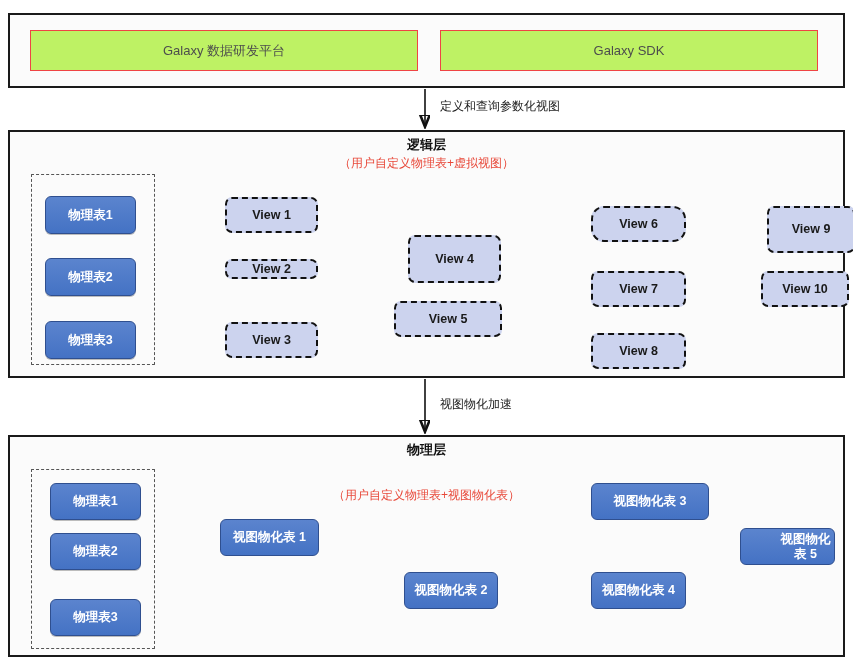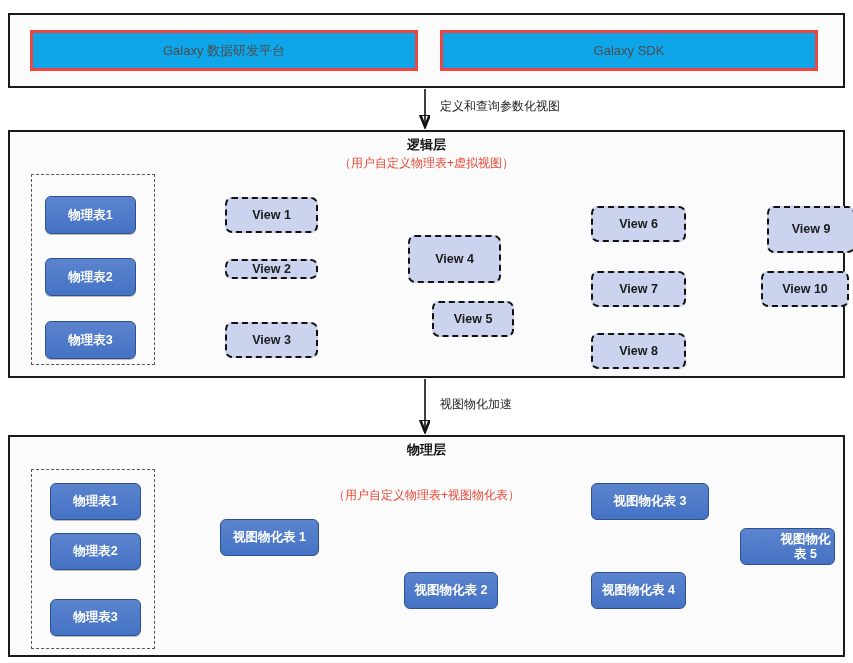--- a/index.html
+++ b/index.html
@@ -14,22 +14,22 @@
     border:2px solid #1a1a1a;
     background:#fbfbfb;
     box-sizing:border-box;
   }
   #top-layer{left:8px;top:13px;width:837px;height:75px;}
   #logic-layer{left:8px;top:130px;width:837px;height:248px;}
   #physical-layer{left:8px;top:435px;width:837px;height:222px;}
 
   .platform-box{
     position:absolute;
-    background:#0ea5e9;
-    border:3px solid #ef4444;
+    background:#bef264;
+    border:1px solid #ef4444;
     box-sizing:border-box;
     display:flex;align-items:center;justify-content:center;
     color:#4d4d4d;font-size:13px;
   }
   #platform-left{left:30px;top:30px;width:388px;height:41px;}
   #platform-right{left:440px;top:30px;width:378px;height:41px;}
 
   .layer-title{
     position:absolute;text-align:center;width:837px;left:8px;
     font-size:13px;font-weight:bold;color:#111;
@@ -162,23 +162,23 @@
 
   <div class="node table" style="left:45px;top:196px;width:91px;height:38px;">物理表1</div>
   <div class="node table" style="left:45px;top:258px;width:91px;height:38px;">物理表2</div>
   <div class="node table" style="left:45px;top:321px;width:91px;height:38px;">物理表3</div>
 
   <div class="node view" style="left:225px;top:197px;width:93px;height:36px;">View 1</div>
   <div class="node view" style="left:225px;top:259px;width:93px;height:20px;">View 2</div>
   <div class="node view" style="left:225px;top:322px;width:93px;height:36px;">View 3</div>
 
   <div class="node view" style="left:408px;top:235px;width:93px;height:48px;">View 4</div>
-  <div class="node view" style="left:432px;top:301px;width:82px;height:36px;">View 5</div>
-
-  <div class="node view" style="left:591px;top:206px;width:95px;height:36px;">View 6</div>
+  <div class="node view" style="left:394px;top:301px;width:108px;height:36px;">View 5</div>
+
+  <div class="node view" style="left:591px;top:206px;width:95px;height:36px;border-radius:13px;">View 6</div>
   <div class="node view" style="left:591px;top:271px;width:95px;height:36px;">View 7</div>
   <div class="node view" style="left:591px;top:333px;width:95px;height:36px;">View 8</div>
 
   <div class="node view" style="left:745px;top:206px;width:88px;height:47px;margin-left:22px;">View 9</div>
   <div class="node view" style="left:745px;top:271px;width:88px;height:36px;margin-left:16px;">View 10</div>
 
   <div class="flow-label" id="flow-label-2">视图物化加速</div>
 
   <div class="layer-box" id="physical-layer"></div>
   <div class="layer-title" id="phys-title">物理层</div>

